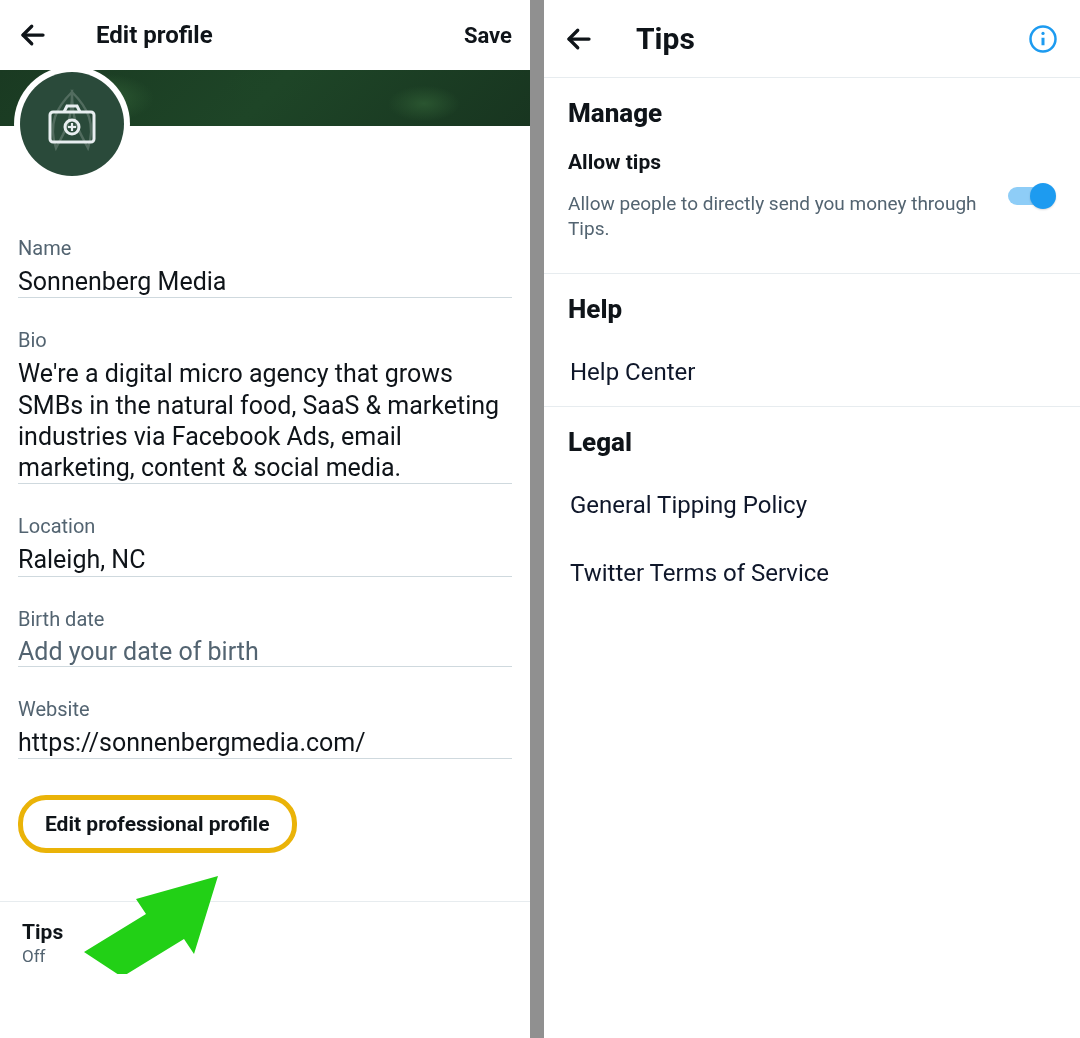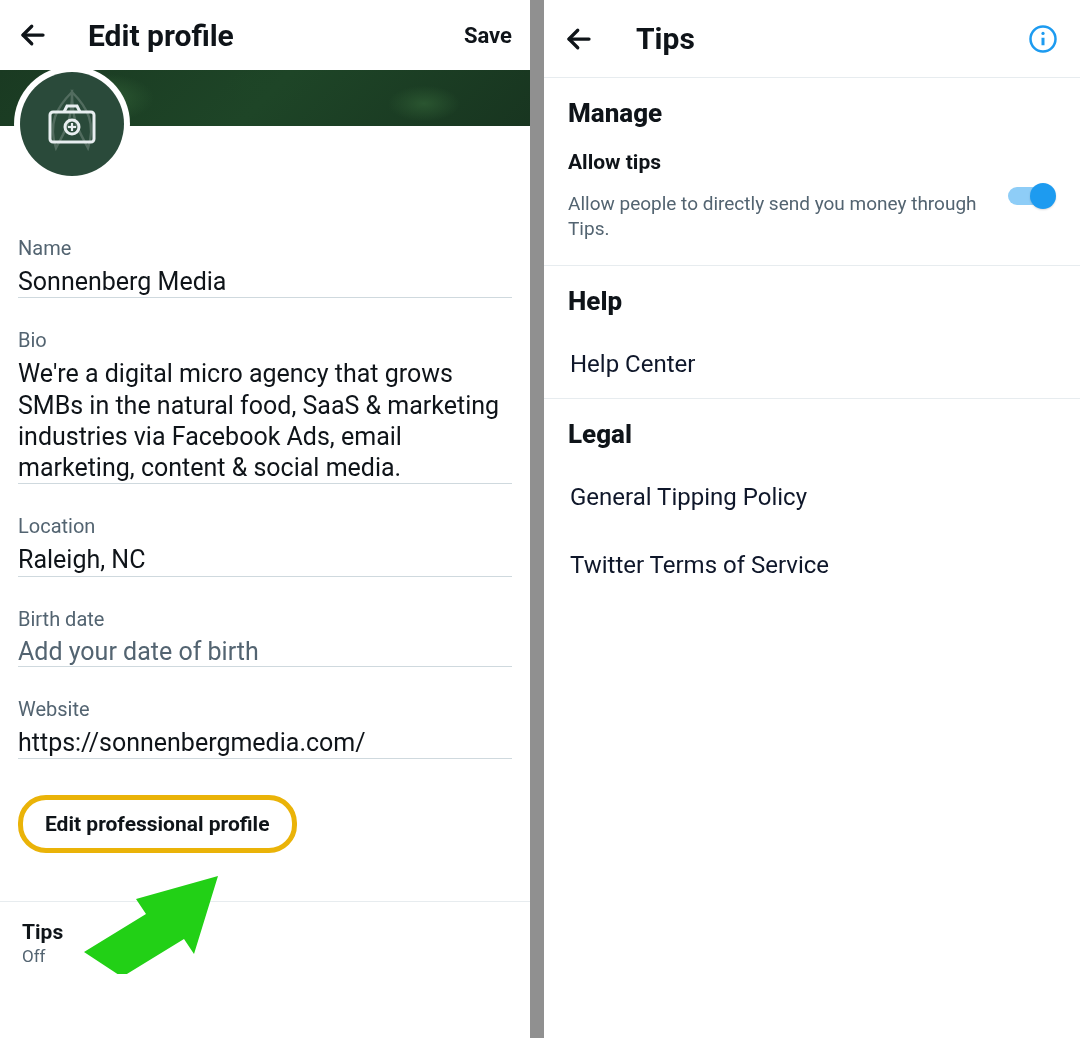--- a/index.html
+++ b/index.html
@@ -26,24 +26,24 @@
 
   
   .header-left {
     display: flex;
     align-items: center;
     height: 70px;
     padding: 0 18px;
   }
   .back-btn { width: 40px; display:flex; align-items:center; cursor:pointer; }
   .title-left {
-    font-size: 30px;
-    font-weight: 700;
-    color: #0f1419;
-    margin-left: 30px;
+    font-size: 24px;
+    font-weight: 700;
+    color: #0f1419;
+    margin-left: 38px;
     flex: 1;
   }
   .save-btn {
     font-size: 22px;
     font-weight: 700;
     color: #0f1419;
     cursor: pointer;
   }
   .banner {
     position: relative;
@@ -156,21 +156,21 @@
     width: 34px; height: 34px; cursor:pointer;
     display:flex; align-items:center; justify-content:center;
   }
   .section-head {
     font-size: 26px;
     font-weight: 800;
     color: #0f1419;
     padding: 20px 24px 14px 24px;
   }
   .toggle-row {
-    padding: 8px 24px 24px 24px;
+    padding: 8px 24px 32px 24px;
     display:flex;
     align-items:center;
     border-bottom: 1px solid #e7ecef;
   }
   .toggle-text { flex:1; padding-right:12px; }
   .toggle-title {
     font-size: 21px;
     font-weight: 700;
     color: #0f1419;
   }

